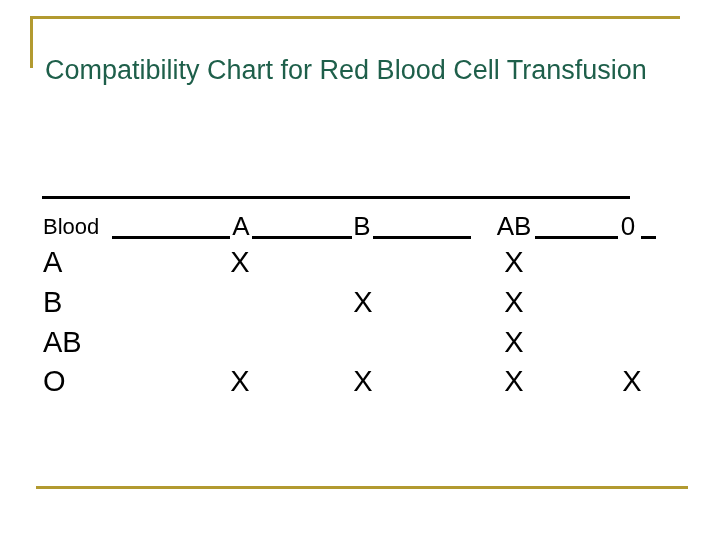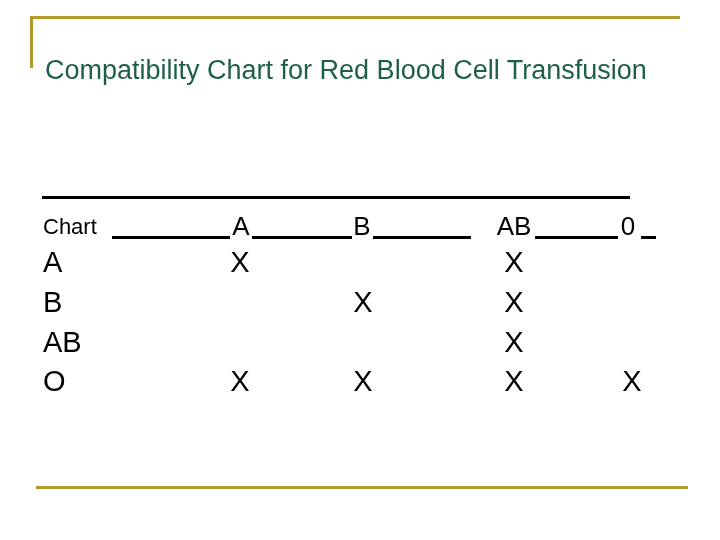--- a/index.html
+++ b/index.html
@@ -85,21 +85,21 @@
   <div class="gold-rule" style="left:30px; top:16px; width:650px; height:3px;"></div>
   <div class="gold-rule" style="left:30px; top:16px; width:3px; height:52px;"></div>
   <div class="gold-rule" style="left:36px; top:486px; width:652px; height:3px;"></div>
 
   <h1 class="title">Compatibility Chart for Red Blood Cell Transfusion</h1>
 
 
   <div class="black-rule" style="left:42px; top:196px; width:588px;"></div>
 
   <div>
-    <span class="donor-label">Chart</span>
+    <span class="donor-label">Blood</span>
 
     <span class="black-rule" style="left:112px; top:236px; width:118px;"></span>
     <span class="col-head" style="left:241px;">A</span>
 
     <span class="black-rule" style="left:252px; top:236px; width:100px;"></span>
     <span class="col-head" style="left:362px;">B</span>
 
     <span class="black-rule" style="left:373px; top:236px; width:98px;"></span>
     <span class="col-head" style="left:514px;">AB</span>
 

